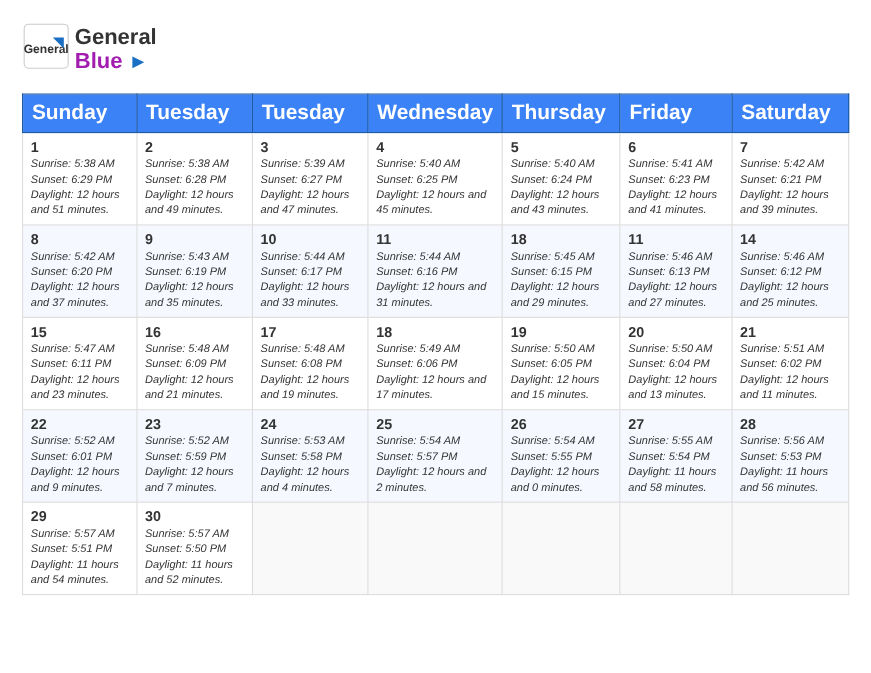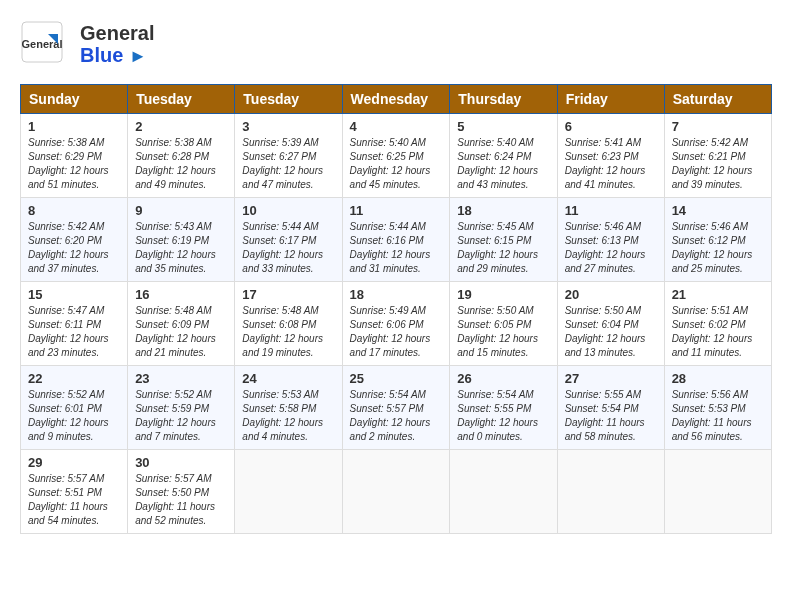--- a/index.html
+++ b/index.html
@@ -17,21 +17,20 @@
       margin-bottom: 16px;
     }
     .logo {
       display: flex;
       flex-direction: column;
       align-items: flex-start;
     }
     .logo-wrapper {
       display: flex;
       align-items: center;
-      gap: 12px;
     }
     .logo-icon {
       margin-right: 4px;
     }
     .title-block {
       text-align: right;
     }
     .month-title {
       font-size: 36px;
       font-weight: bold;
@@ -40,23 +39,23 @@
     .location {
       font-size: 15px;
       color: #555;
     }
     .calendar {
       width: 100%;
       border-collapse: collapse;
       border: 1px solid #ccc;
     }
     .calendar th {
-      background: #a16207;
+      background: #3b82f6;
       color: #fff;
-      font-size: 14px;
+      font-size: 19px;
       font-weight: bold;
       text-align: left;
       padding: 6px 8px;
       border: 1px solid #1e5aa0;
     }
     .calendar td {
       vertical-align: top;
       padding: 5px 7px;
       font-size: 10.5px;
       color: #333;
@@ -92,21 +91,21 @@
     <div class="logo-wrapper">
       <div class="logo-icon">
         <svg width="44" height="44" viewBox="0 0 44 44">
           <rect x="2" y="2" width="40" height="40" rx="4" fill="#fff" stroke="#ccc" stroke-width="1"></rect>
           <text x="22" y="28" text-anchor="middle" font-size="11" font-weight="bold" fill="#333" font-family="Arial">General</text>
           <polygon points="28,14 38,14 38,24" fill="#1a6fc4"></polygon>
         </svg>
       </div>
       <div style="font-size:20px;font-weight:bold;color:#333;line-height:1.1;">
         <span style="color:#333;">General</span><br>
-        <span style="color:#1d4ed8;">Blue</span>
+        <span style="color:#a21caf;">Blue</span>
         <span style="color:#1a6fc4;font-size:18px;">►</span>
       </div>
     </div>
   </div>
   <div class="title-block">
     <div class="month-title"></div>
     <div class="location"></div>
   </div>
 </div>
 

